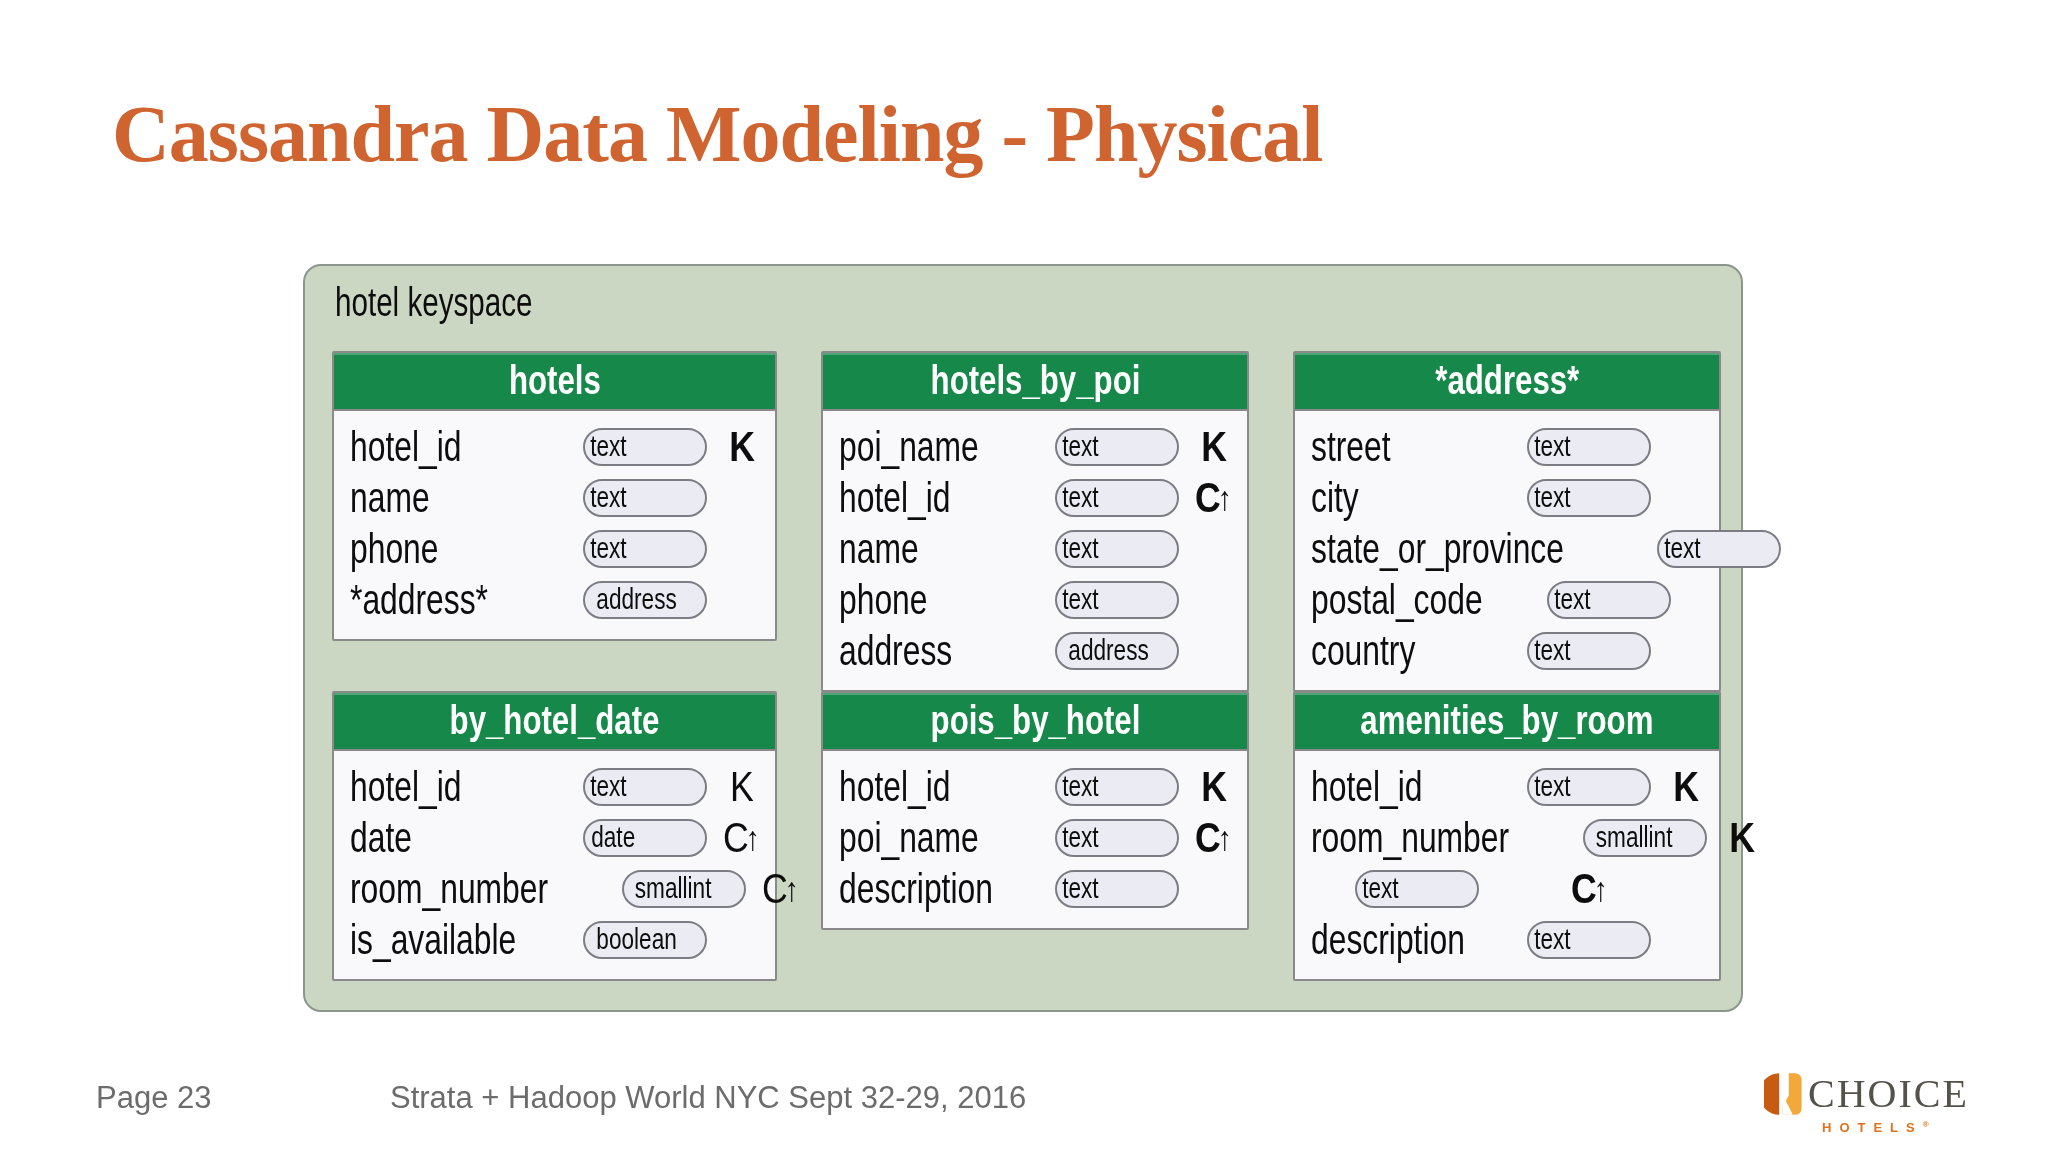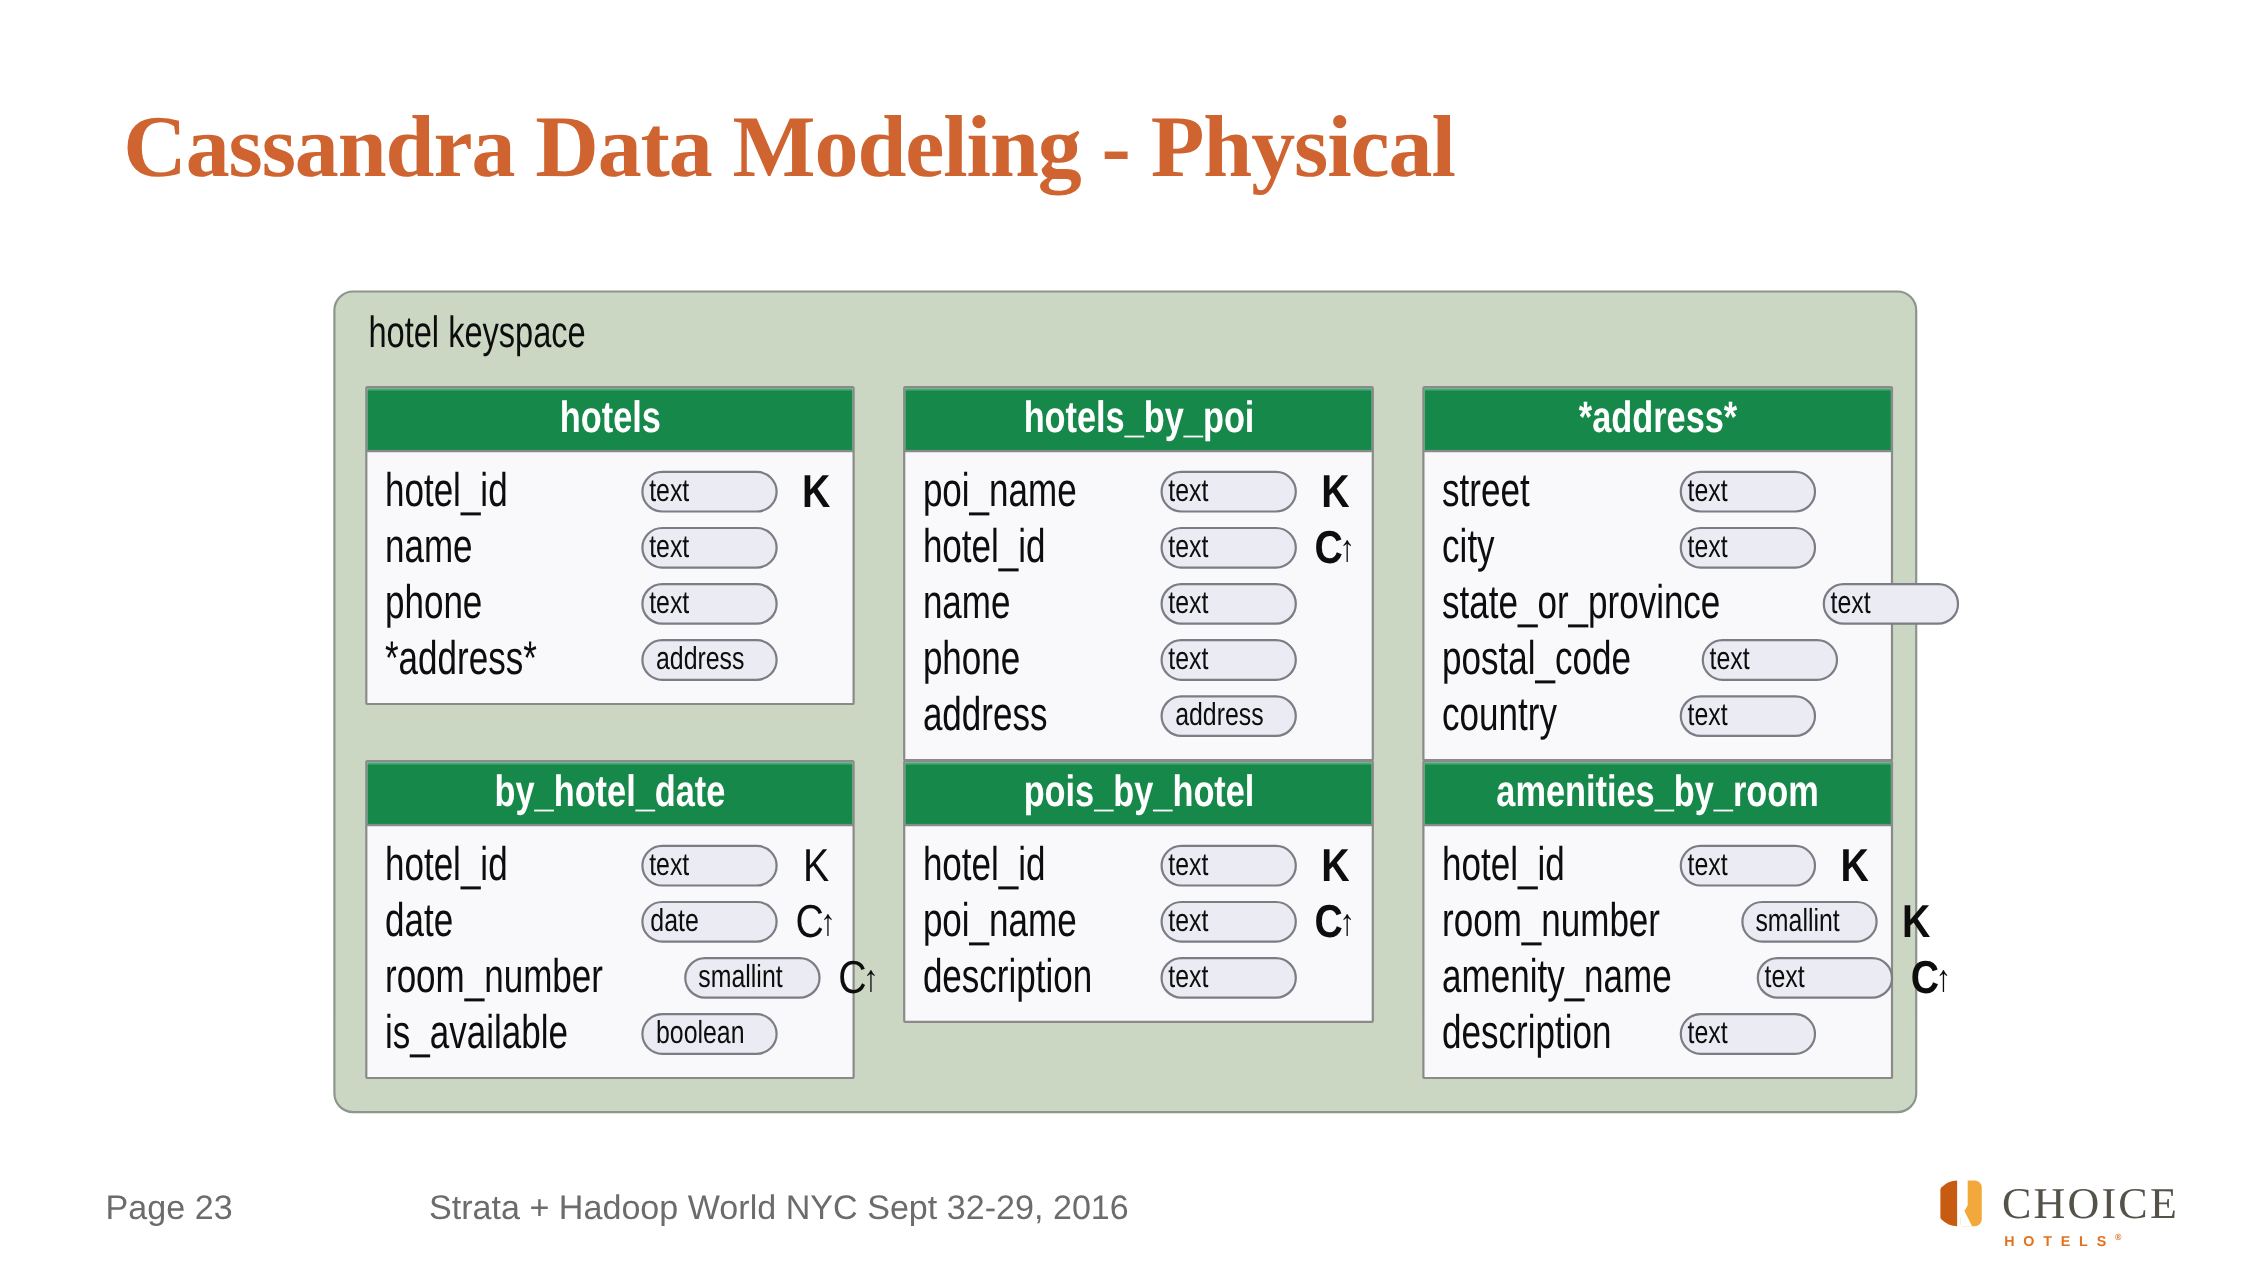--- a/index.html
+++ b/index.html
@@ -67,21 +67,21 @@
   .footer-page{
     position:absolute;left:96px;top:1080px;
     font-size:31px;color:#6c6c6c;
   }
   .footer-conf{
     position:absolute;left:390px;top:1080px;
     font-size:31px;color:#6c6c6c;
   }
   
   .logo{position:absolute;right:62px;bottom:16px;width:222px;height:66px;}
-  .logo-row{display:flex;align-items:center;gap:16px;text-align:center;}
+  .logo-row{display:flex;align-items:center;gap:4px;text-align:center;}
   .logo-mark{width:40px;height:48px;flex:0 0 auto;}
   .logo-word{
     font-family:"Liberation Serif",serif;font-size:40px;letter-spacing:2px;
     color:#55524a;line-height:1;
   }
   .logo-sub{
     margin:2px 0 0 58px;font-size:13px;font-weight:700;letter-spacing:8px;
     color:#e0731f;
   }
   .logo-sub sup{font-size:8px;letter-spacing:0;}
@@ -335,21 +335,20 @@
           <div class="trow">
             <span class="fname"><span class="cond">room_number</span></span>
             <div class="pillcell">
               <div class="pill">
                 <span class="condc">smallint</span>
               </div>
             </div>
             <div class="keycell"><span class="key b"><span>K</span></span></div>
           </div>
           <div class="trow">
-            <span class="fname"><span class="cond">amenity_name</span></span>
             <div class="pillcell">
               <div class="pill">
                 <span class="condc">text</span>
               </div>
             </div>
             <div class="keycell"><span class="key b"><span>C</span><span class="arr">↑</span></span></div>
           </div>
           <div class="trow">
             <span class="fname"><span class="cond">description</span></span>
             <div class="pillcell">

